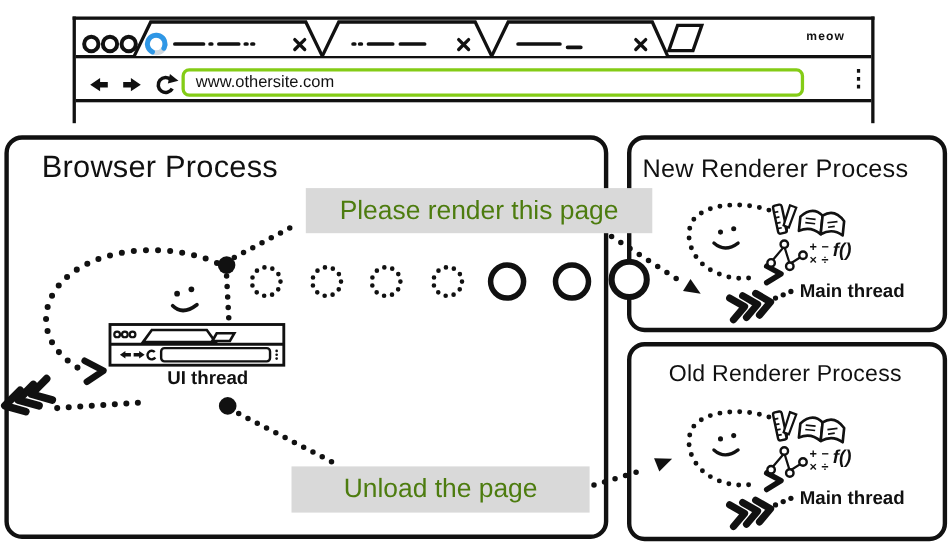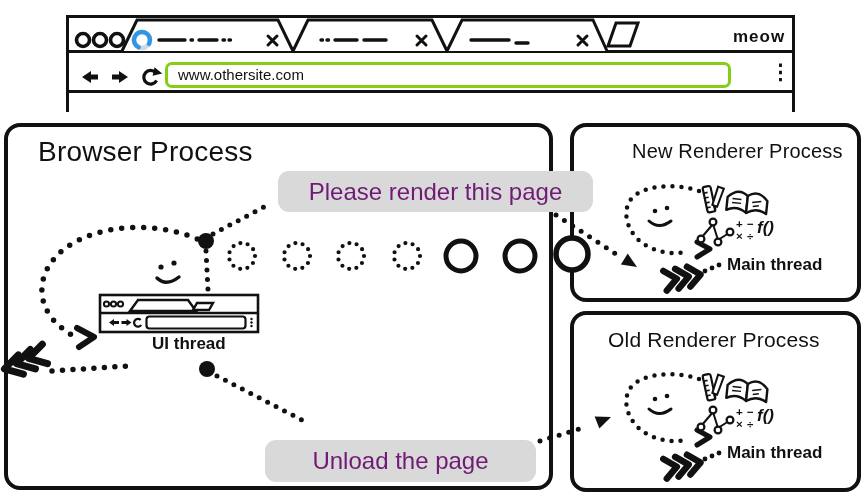--- a/index.html
+++ b/index.html
@@ -3,38 +3,38 @@
 <meta charset="utf-8">
 <style>
   html,body{margin:0;padding:0;background:#fff;}
   *{box-sizing:border-box;}
   .stage{position:relative;width:865px;height:504px;background:#fff;overflow:hidden;
          font-family:"Liberation Sans",sans-serif;color:#111;}
   .abs{position:absolute;}
   
   .win{left:66px;top:15px;width:729px;height:97px;border:3px solid #111;border-bottom:none;background:#fff;}
   .hline{background:#111;height:3px;}
-  .brand{left:733px;top:27px;width:60px;font-size:17px;font-weight:700;letter-spacing:1px;}
+  .brand{left:733px;top:27px;width:60px;font-size:11px;font-weight:700;letter-spacing:1px;}
   .urlbar{left:165px;top:62px;width:566px;height:26px;border:3px solid #84cc16;border-radius:7px;
           font-size:15px;font-weight:500;line-height:20px;padding:0 0 0 10px;background:#fff;}
   .menu-dots{left:770px;top:59px;font-size:21px;font-weight:700;line-height:26px;}
   
   .pbox{border:4px solid #111;border-radius:16px;background:#fff;}
   .box-browser{left:4px;top:123px;width:549px;height:367px;}
   .box-new{left:570px;top:123px;width:291px;height:179px;}
   .box-old{left:570px;top:311px;width:291px;height:181px;}
   .ptitle{font-weight:400;letter-spacing:.2px;}
   .t-browser{left:38px;top:136px;font-size:28px;}
-  .t-new{left:584px;top:140px;font-size:20px;margin-left:48px;}
+  .t-new{left:584px;top:140px;font-size:23px;}
   .t-old{left:608px;top:328px;font-size:21px;}
   
-  .msg{background:#d9d9d9;color:#701a75;font-size:24px;font-weight:500;
-       display:flex;align-items:center;justify-content:center;border-radius:11px;}
+  .msg{background:#d9d9d9;color:#4d7c0f;font-size:24px;font-weight:500;
+       display:flex;align-items:center;justify-content:center;}
   .msg-render{left:278px;top:171px;width:315px;height:41px;}
-  .msg-unload{left:265px;top:424px;width:271px;height:42px;margin-top:16px;}
+  .msg-unload{left:265px;top:424px;width:271px;height:42px;}
   .thread{font-size:17px;font-weight:600;text-align:right;}
   .lbl-ui{left:152px;top:334px;}
   .lbl-main-new{left:727px;top:255px;}
   .lbl-main-old{left:727px;top:443px;}
   svg{display:block;}
   .overlay{left:0;top:0;pointer-events:none;}
   .icon-text{font-size:11.5px;font-weight:700;fill:#111;letter-spacing:.5px;}
   .fn-text{font-size:17px;font-weight:700;font-style:italic;fill:#111;}
 </style>
 </head>

